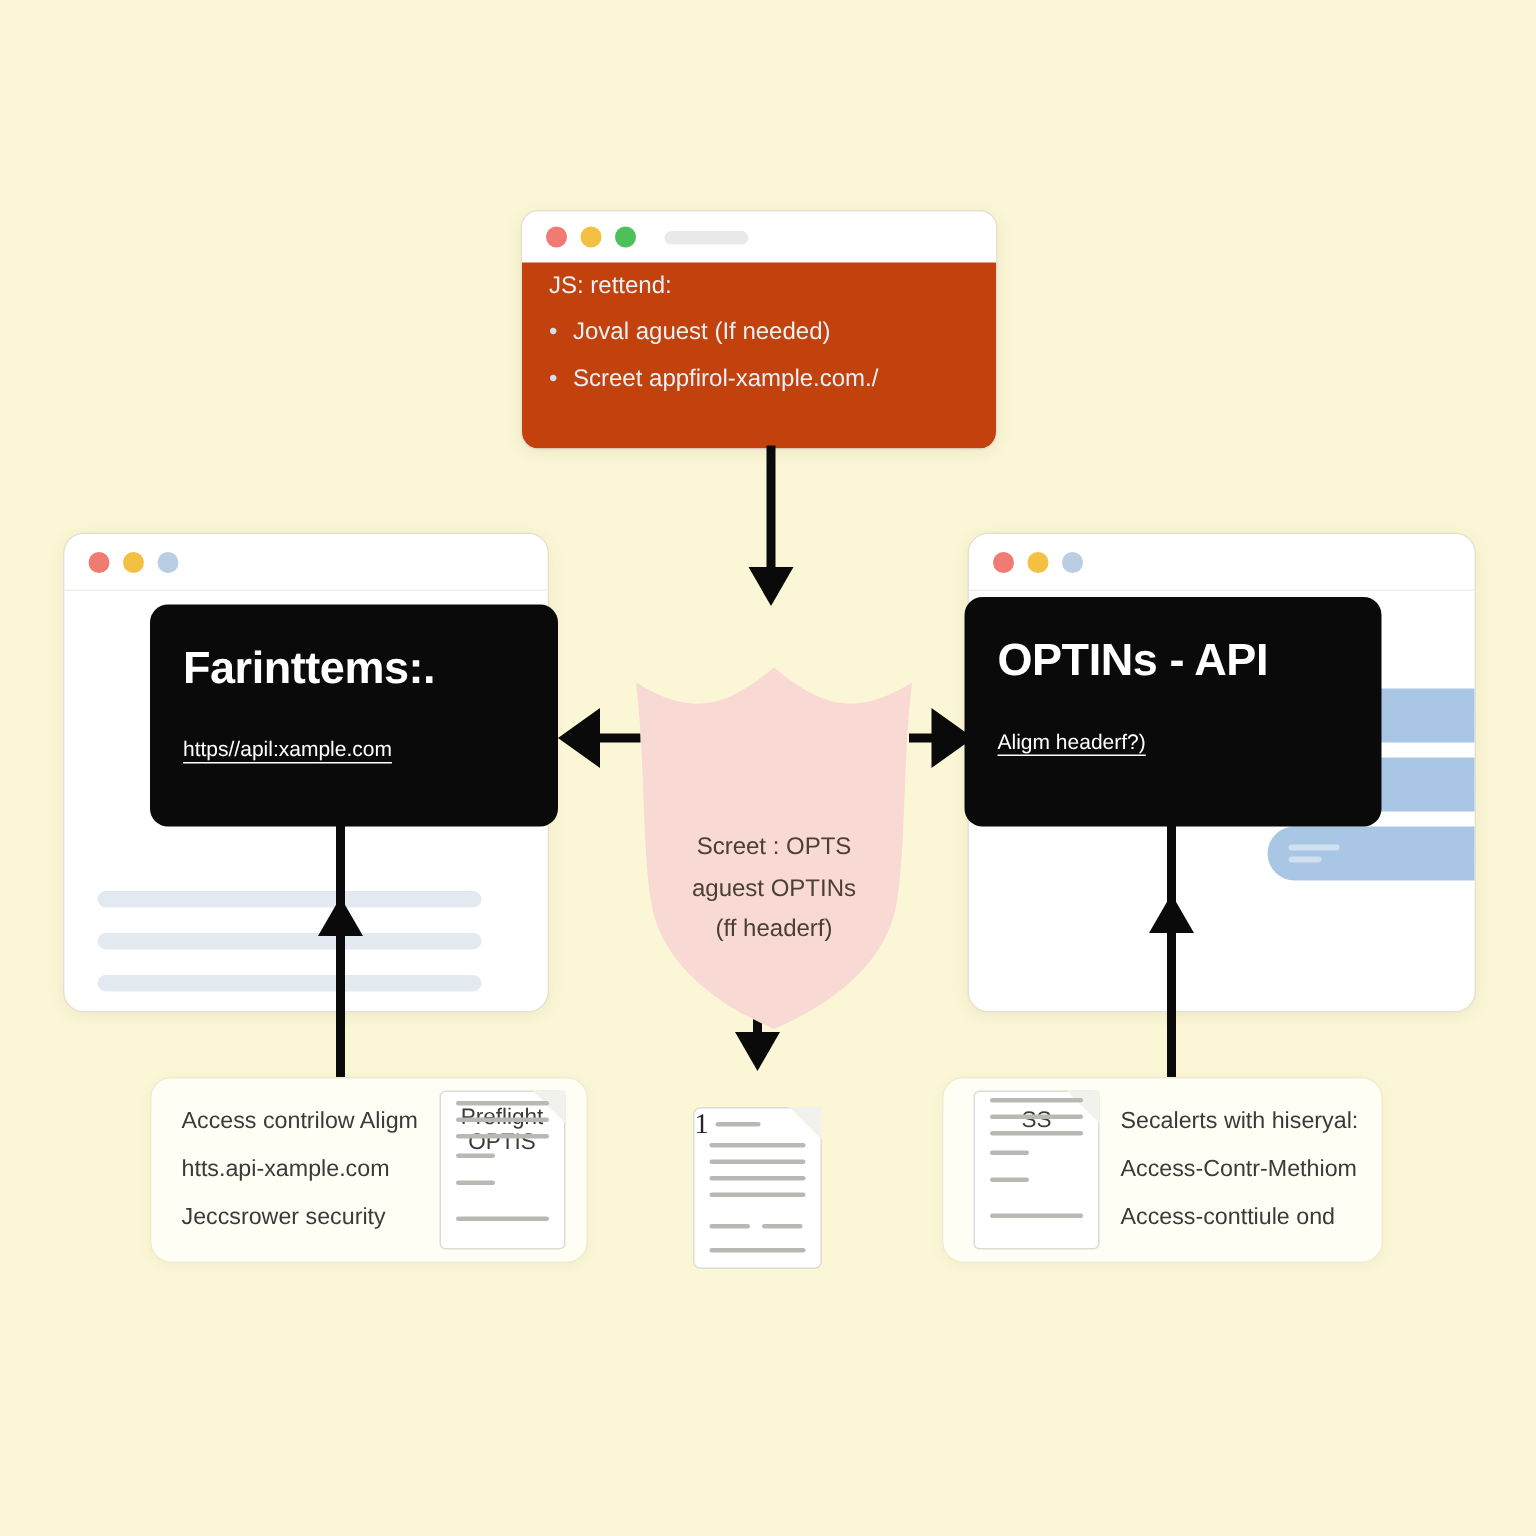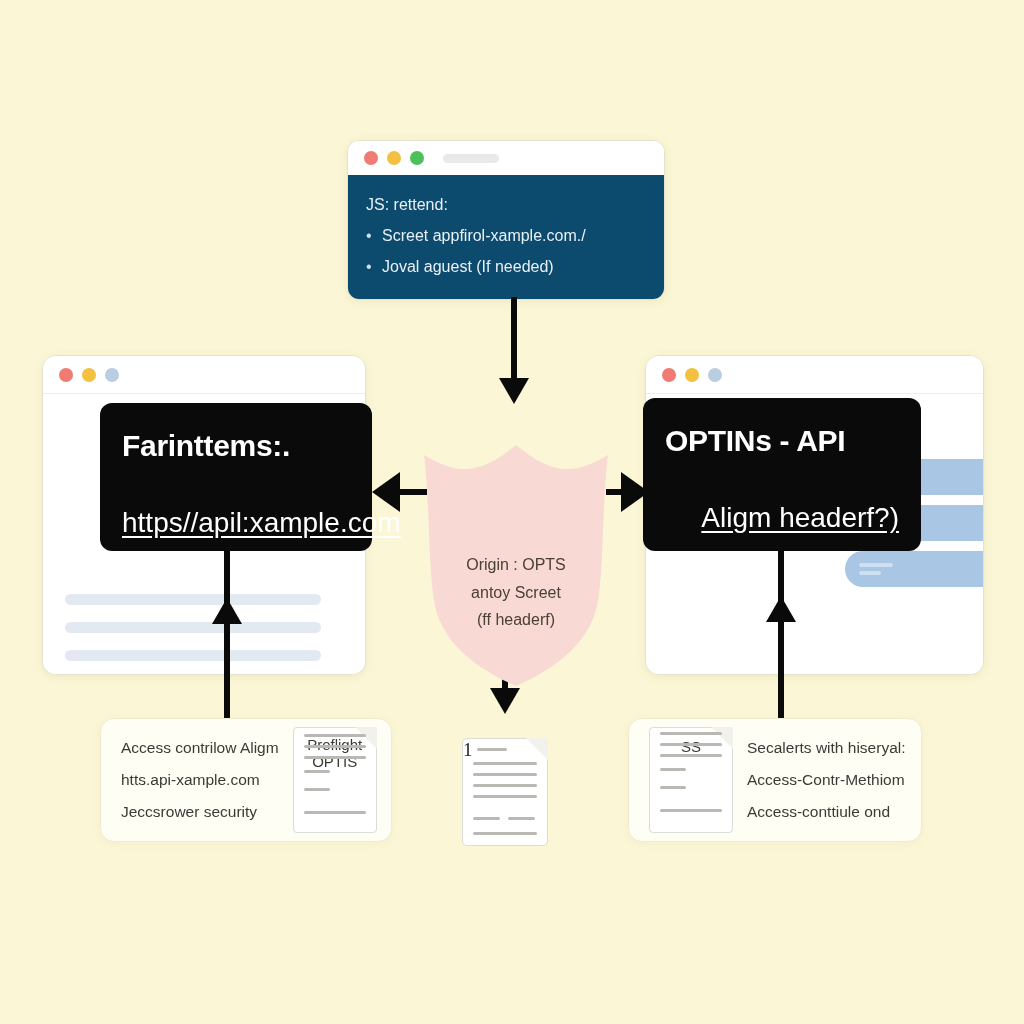--- a/index.html
+++ b/index.html
@@ -52,44 +52,44 @@
   .row-bars{display:flex;flex-direction:column;gap:4px;}
   .row-bars i{display:block;height:4px;border-radius:3px;background:#cfe0f1;}
   .row-bars i.a{width:34px;}
   .row-bars i.b{width:22px;}
   .chev{color:#d9e7f5;font-size:15px;line-height:1;font-weight:700;}
 
   
   #panel-top{left:347px;top:140px;width:316px;height:158px;border-radius:12px;}
   #panel-top .win-bar{background:#fff;border-bottom:none;height:34px;}
   .code-body{
-    background:#0c4a6e;color:#e9f0f6;
-    padding:14px 18px 16px 18px;
+    background:#c2410c;color:#e9f0f6;
+    padding:0 18px 16px 18px;
     height:124px;box-sizing:border-box;
     font-size:16px;line-height:1.95;
   }
   .code-body .hdr{font-size:16px;}
   .code-body ul{margin:0;padding:0;list-style:none;}
   .code-body li{position:relative;padding-left:16px;}
   .code-body li:before{content:"•";position:absolute;left:0;top:0;color:#cfe0ee;}
 
   
   .black-card{
     position:absolute;
     background:#0a0a0a;color:#fff;
     border-radius:12px;
     padding:26px 22px 30px 22px;
     box-sizing:border-box;
     z-index:6;
   }
   .black-card .title{
-    font-size:30px;font-weight:700;letter-spacing:-.3px;margin-bottom:44px;white-space:nowrap;
+    font-size:30px;font-weight:700;letter-spacing:-.3px;margin-bottom:28px;white-space:nowrap;
   }
   .black-card .link{
-    font-size:28px;text-decoration:underline;text-underline-offset:4px;white-space:nowrap;text-align:right;
+    font-size:14px;text-decoration:underline;text-underline-offset:4px;white-space:nowrap;
   }
   #card-left{left:100px;top:403px;width:272px;height:148px;}
   #card-right{left:643px;top:398px;width:278px;height:153px;}
 
   
   #shield{
     position:absolute;left:420px;top:443px;width:192px;height:245px;z-index:4;
   }
   #shield svg{display:block;width:100%;height:100%;}
   .shield-text{
@@ -156,22 +156,22 @@
   <div class="win" id="panel-top">
     <div class="win-bar">
       <span class="dot r"></span>
       <span class="dot y"></span>
       <span class="dot g"></span>
       <span class="url-pill"></span>
     </div>
     <div class="code-body">
       <div class="hdr">JS: rettend:</div>
       <ul>
+        <li>Joval aguest (If needed)</li>
         <li>Screet appfirol-xample.com./</li>
-        <li>Joval aguest (If needed)</li>
       </ul>
     </div>
   </div>
 
   <div class="win" id="win-left" style="left:42px;top:355px;width:322px;height:318px;">
     <div class="win-bar">
       <span class="dot r"></span>
       <span class="dot y"></span>
       <span class="dot b"></span>
     </div>
@@ -241,22 +241,22 @@
 
   <div id="shield">
     <svg viewBox="0 0 192 245" preserveAspectRatio="none" aria-hidden="true">
       <path d="M4 12 C 40 34, 62 30, 96 2 C 130 30, 152 34, 188 12
                C 182 60, 184 120, 178 158
                C 172 196, 140 224, 96 243
                C 52 224, 20 196, 14 158
                C 8 120, 10 60, 4 12 Z" fill="#f8d9d3"></path>
     </svg>
     <div class="shield-text">
-      <div>Origin : OPTS</div>
-      <div>antoy Screet</div>
+      <div>Screet : OPTS</div>
+      <div>aguest OPTINs</div>
       <div>(ff headerf)</div>
     </div>
   </div>
 
   <div class="black-card" id="card-left">
     <div class="title">Farinttems:.</div>
     <div class="link">https//apil:xample.com</div>
   </div>
 
   <div class="black-card" id="card-right">

